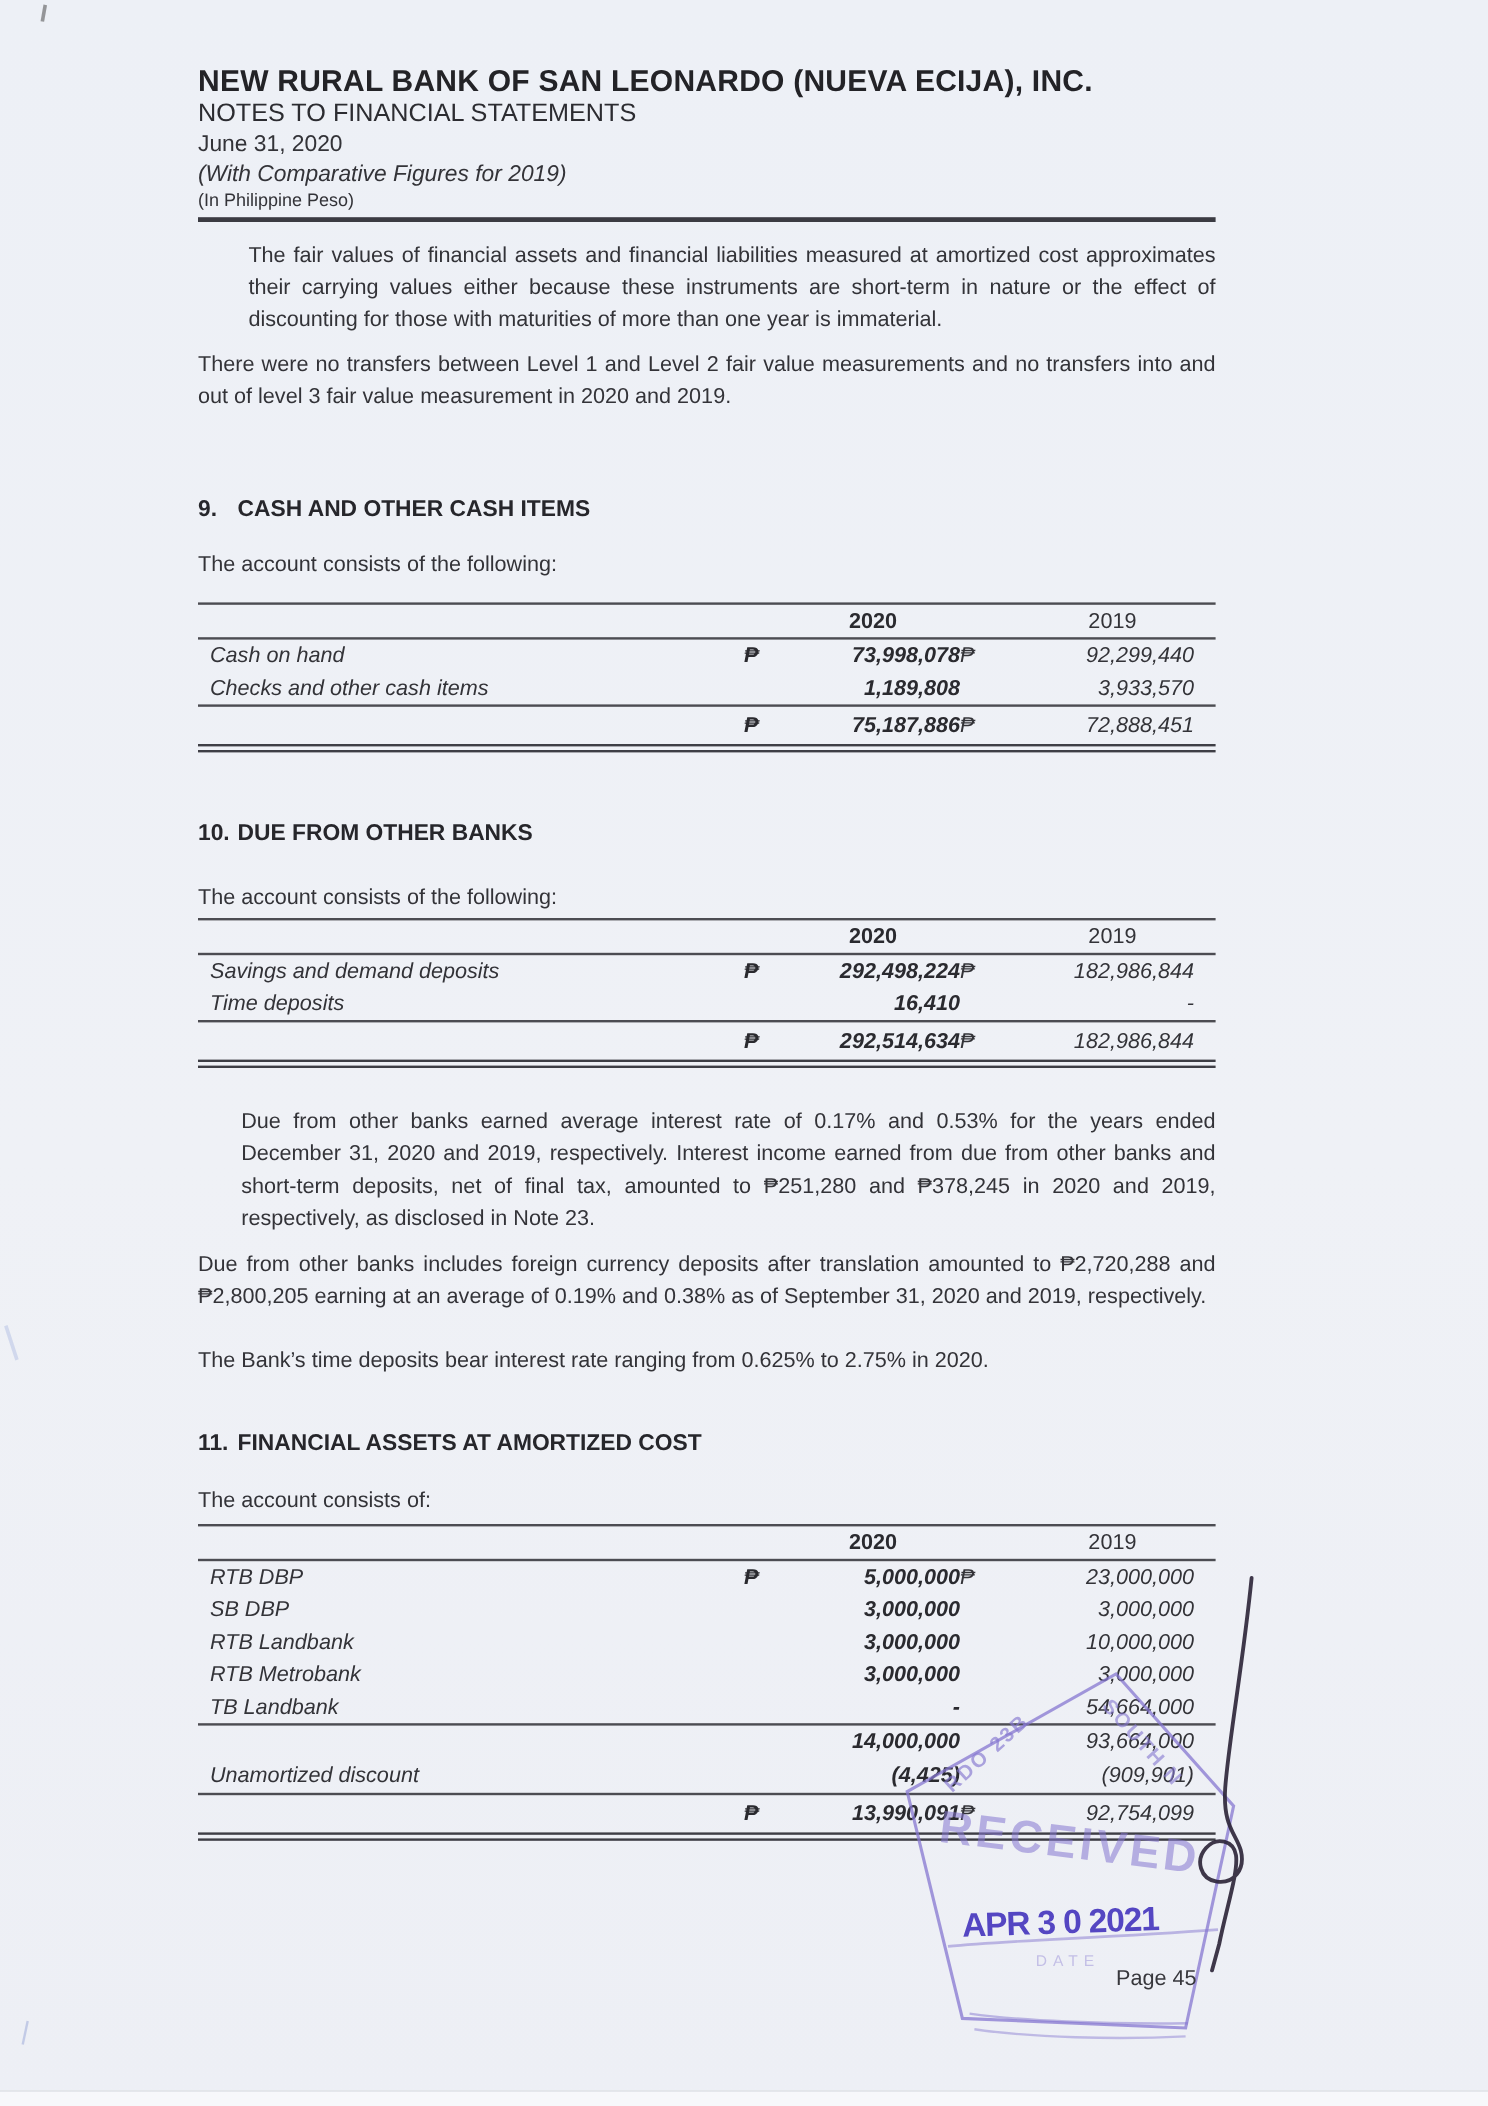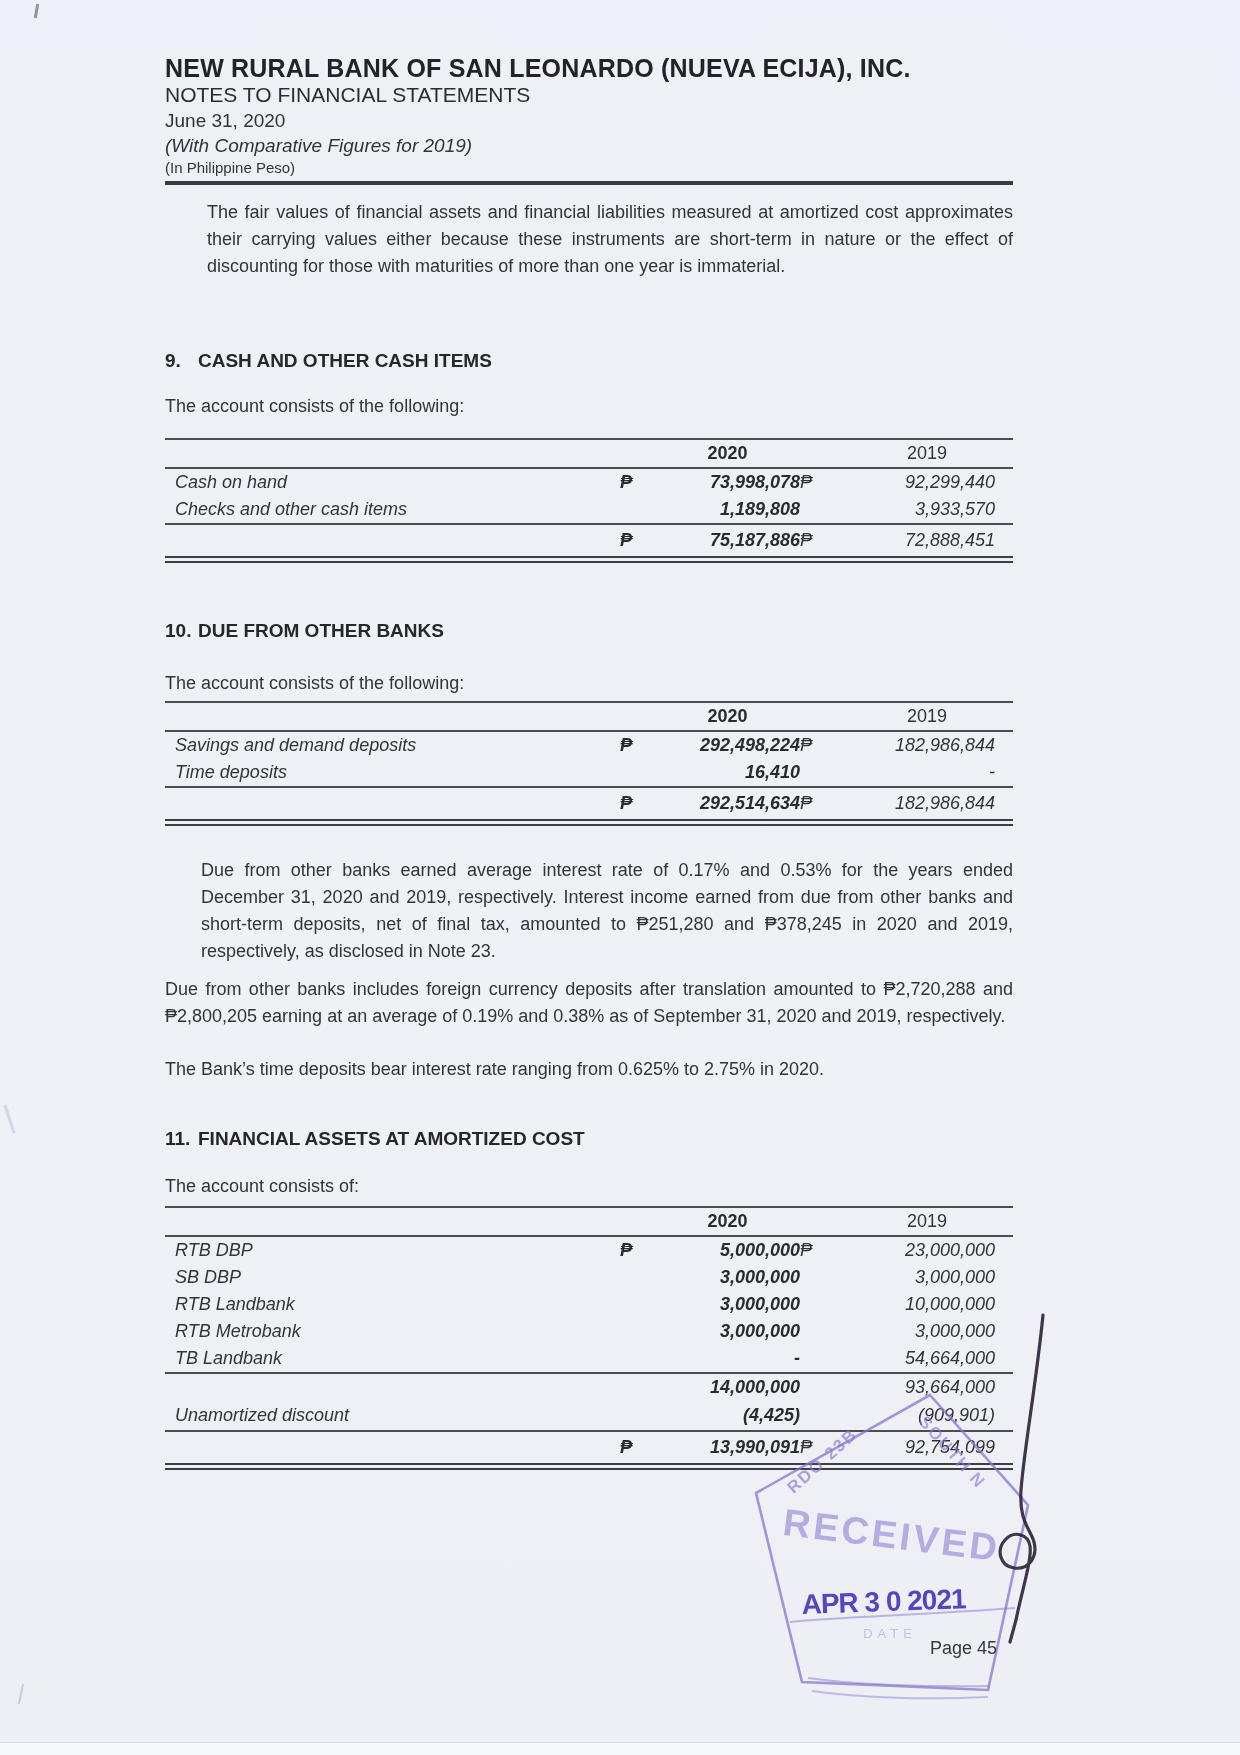--- a/index.html
+++ b/index.html
@@ -83,20 +83,21 @@
     <div class="doc-header">
       <div class="bank-name">NEW RURAL BANK OF SAN LEONARDO (NUEVA ECIJA), INC.</div>
       <div class="doc-title">NOTES TO FINANCIAL STATEMENTS</div>
       <div class="date-line">June 31, 2020</div>
       <div class="comparative">(With Comparative Figures for 2019)</div>
       <div class="currency">(In Philippine Peso)</div>
       <div class="header-rule"></div>
     </div>
 
     <p class="para p1">The fair values of financial assets and financial liabilities measured at amortized cost approximates their carrying values either because these instruments are short-term in nature or the effect of discounting for those with maturities of more than one year is immaterial.</p>
+    <p class="para p2">There were no transfers between Level 1 and Level 2 fair value measurements and no transfers into and out of level 3 fair value measurement in 2020 and 2019.</p>
 
     <div class="sec-heading s9">
       <span class="sec-num">9.</span><span class="sec-title">CASH AND OTHER CASH ITEMS</span>
     </div>
     <div class="sec-intro i9">The account consists of the following:</div>
 
     <div class="fin-table t9">
       <div class="thead">
         <span class="c-label"></span>
         <span></span>

